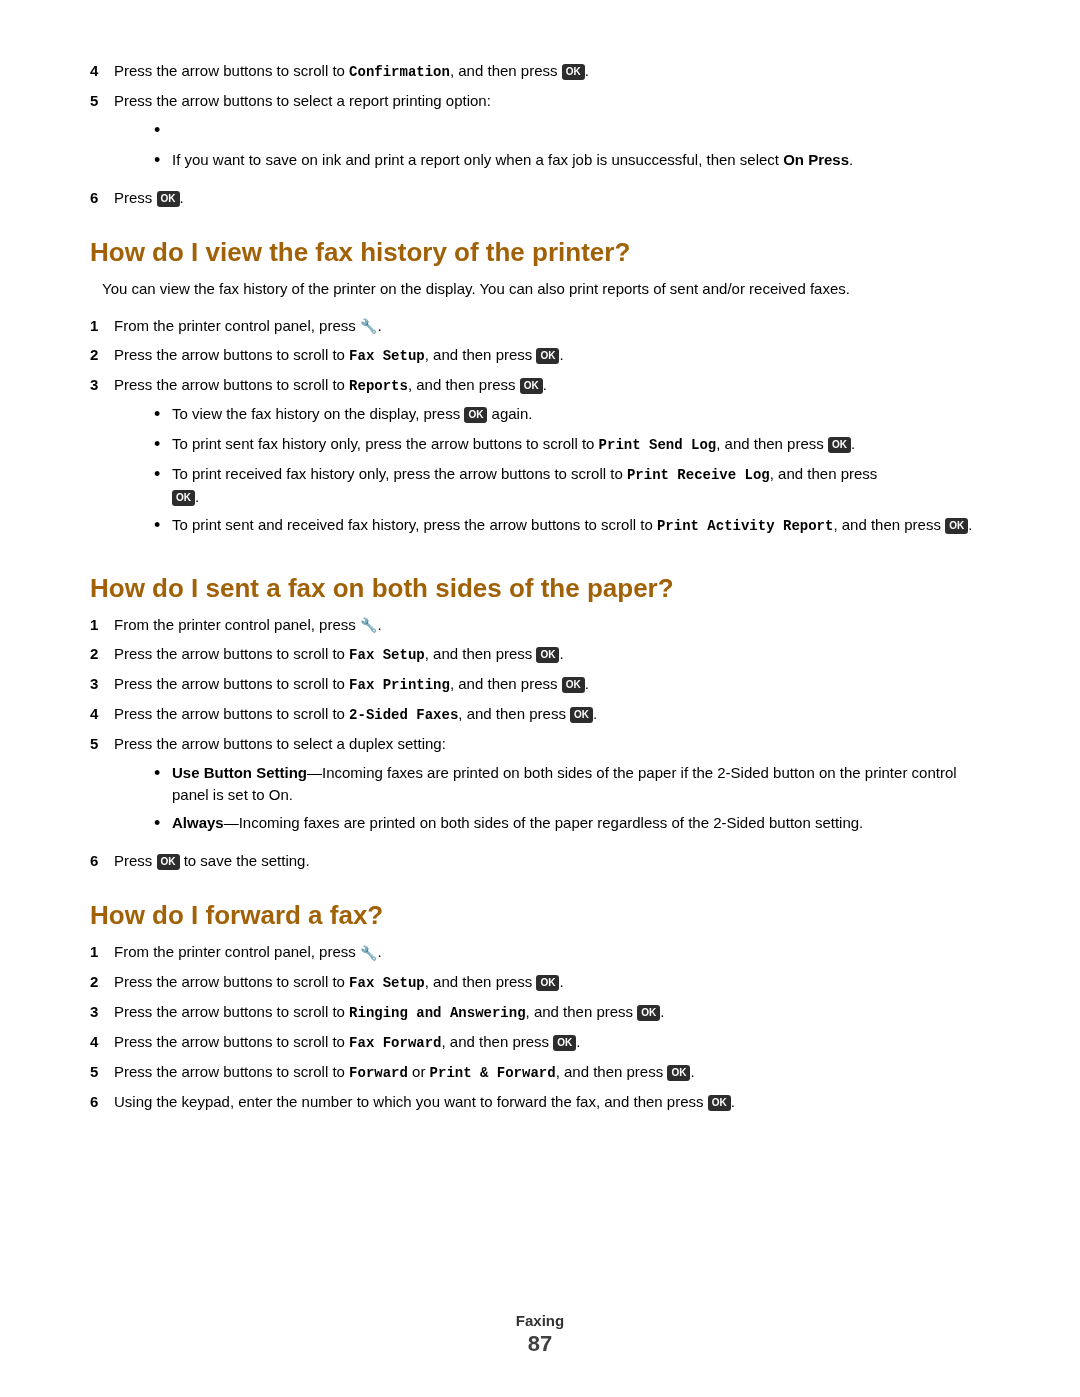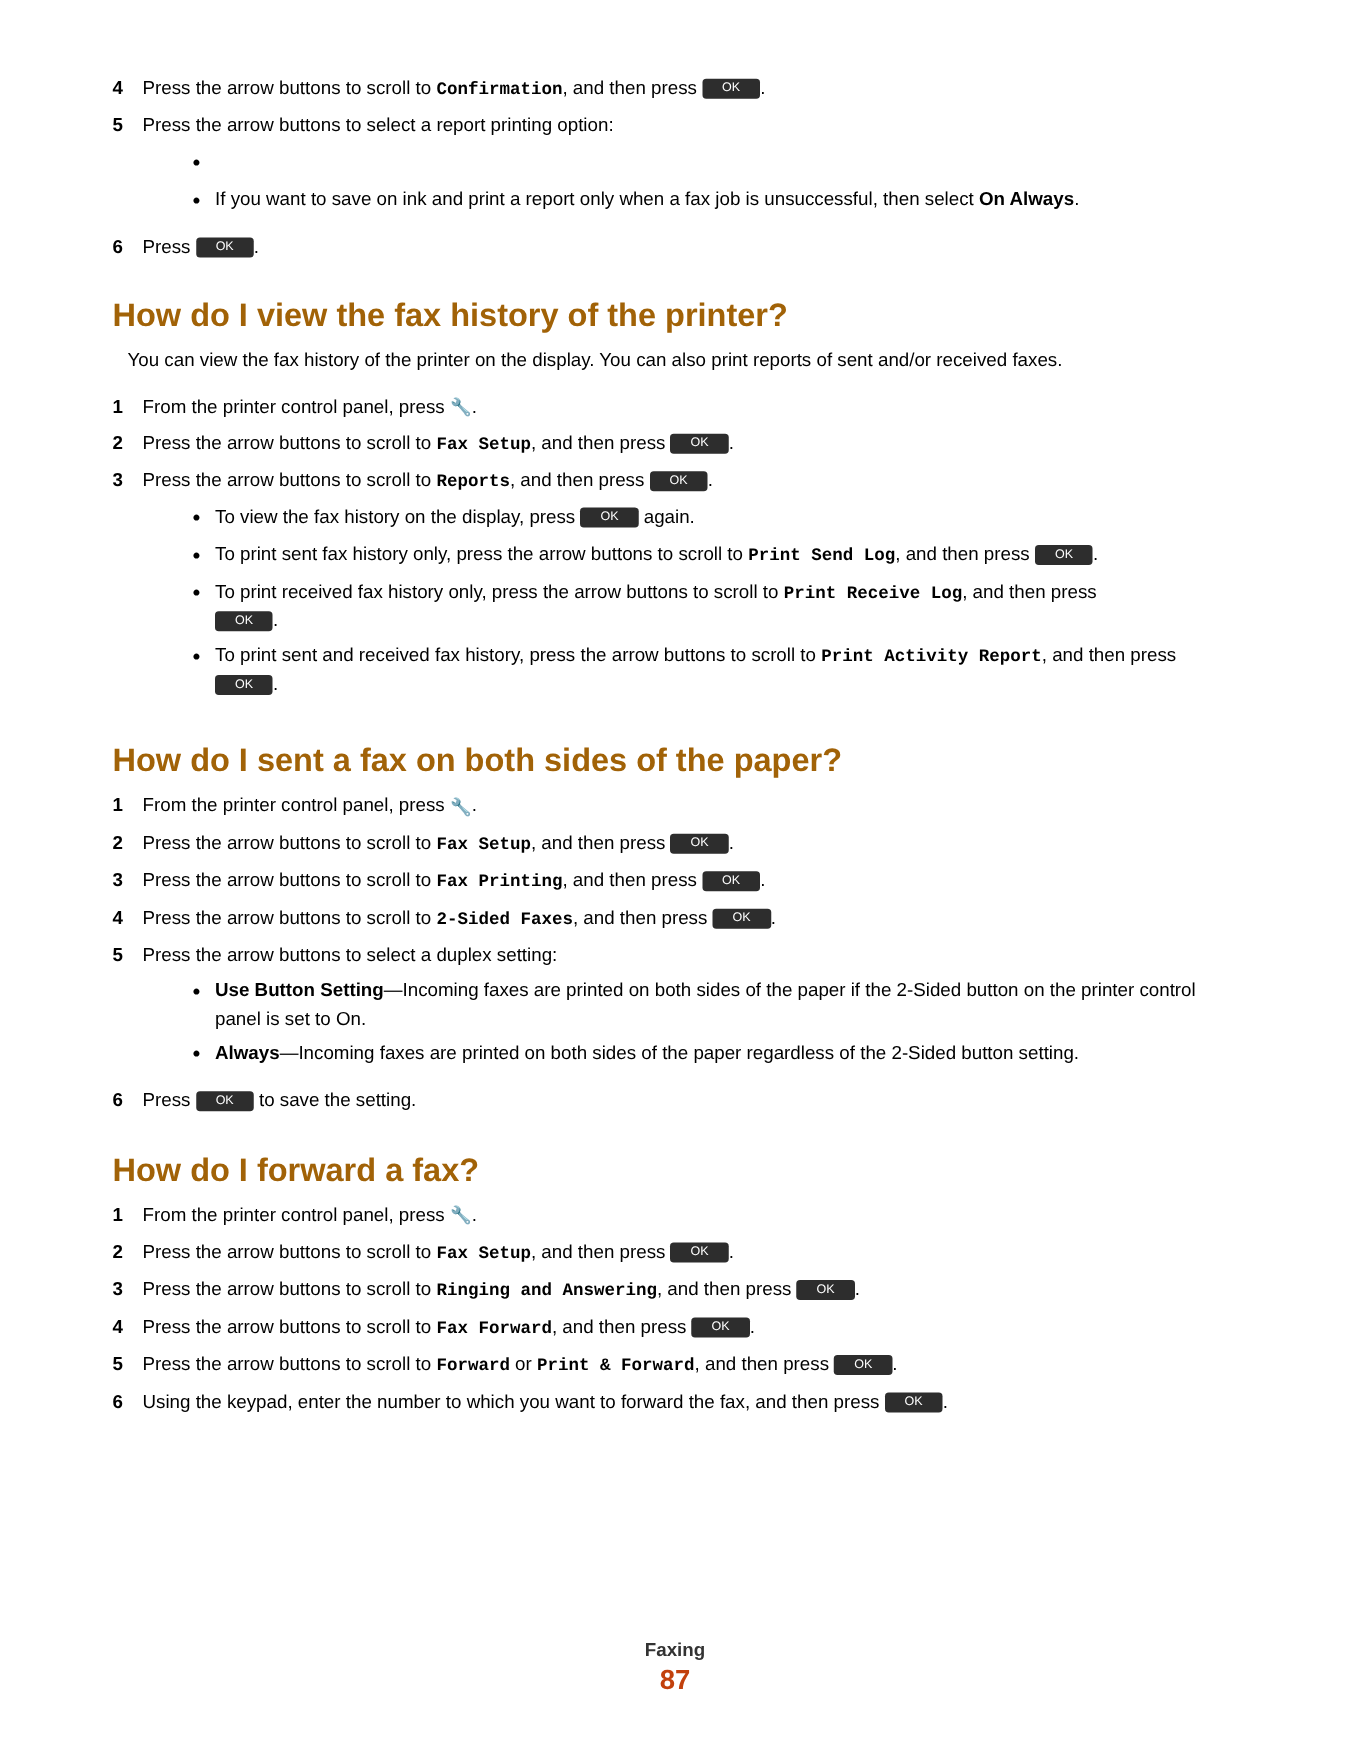--- a/index.html
+++ b/index.html
@@ -14,22 +14,22 @@
     .page {
       padding: 60px 90px 80px 90px;
       position: relative;
       min-height: 1397px;
     }
     .ok-badge {
       display: inline-block;
       background: #2d2d2d;
       color: #ffffff;
       font-size: 10px;
-      font-weight: normal;
-      padding: 1px 16px;
+      font-weight: bold;
+      padding: 1px 4px;
       border-radius: 3px;
       vertical-align: middle;
       line-height: 14px;
       font-family: Arial, sans-serif;
     }
     
     .wrench-icon {
       display: inline-block;
       font-size: 14px;
       vertical-align: middle;
@@ -99,21 +99,21 @@
     .footer-label {
       font-size: 15px;
       color: #333;
       display: block;
       margin-bottom: 2px;
       font-weight: bold;
     }
     .footer-page {
       font-size: 22px;
       font-weight: bold;
-      color: #c2410c;
+      color: #404040;
     }
     .li-content {
       flex: 1;
     }
     .top-steps {
       margin-bottom: 0;
     }
   </style>
 </head>
 <body>
@@ -130,21 +130,21 @@
     <li>
       <span class="num">5</span>
       <span class="li-content">
         Press the arrow buttons to select a report printing option:
         <ul class="bullet-list">
           <li>
             <span class="bullet">•</span>
           </li>
           <li>
             <span class="bullet">•</span>
-            <span class="bullet-content">If you want to save on ink and print a report only when a fax job is unsuccessful, then select <strong>On Always</strong>.</span>
+            <span class="bullet-content">If you want to save on ink and print a report only when a fax job is unsuccessful, then select <strong>On Press</strong>.</span>
           </li>
         </ul>
       </span>
     </li>
     <li>
       <span class="num">6</span>
       <span class="li-content">
         Press <span class="ok-badge">OK</span>.
       </span>
     </li>

